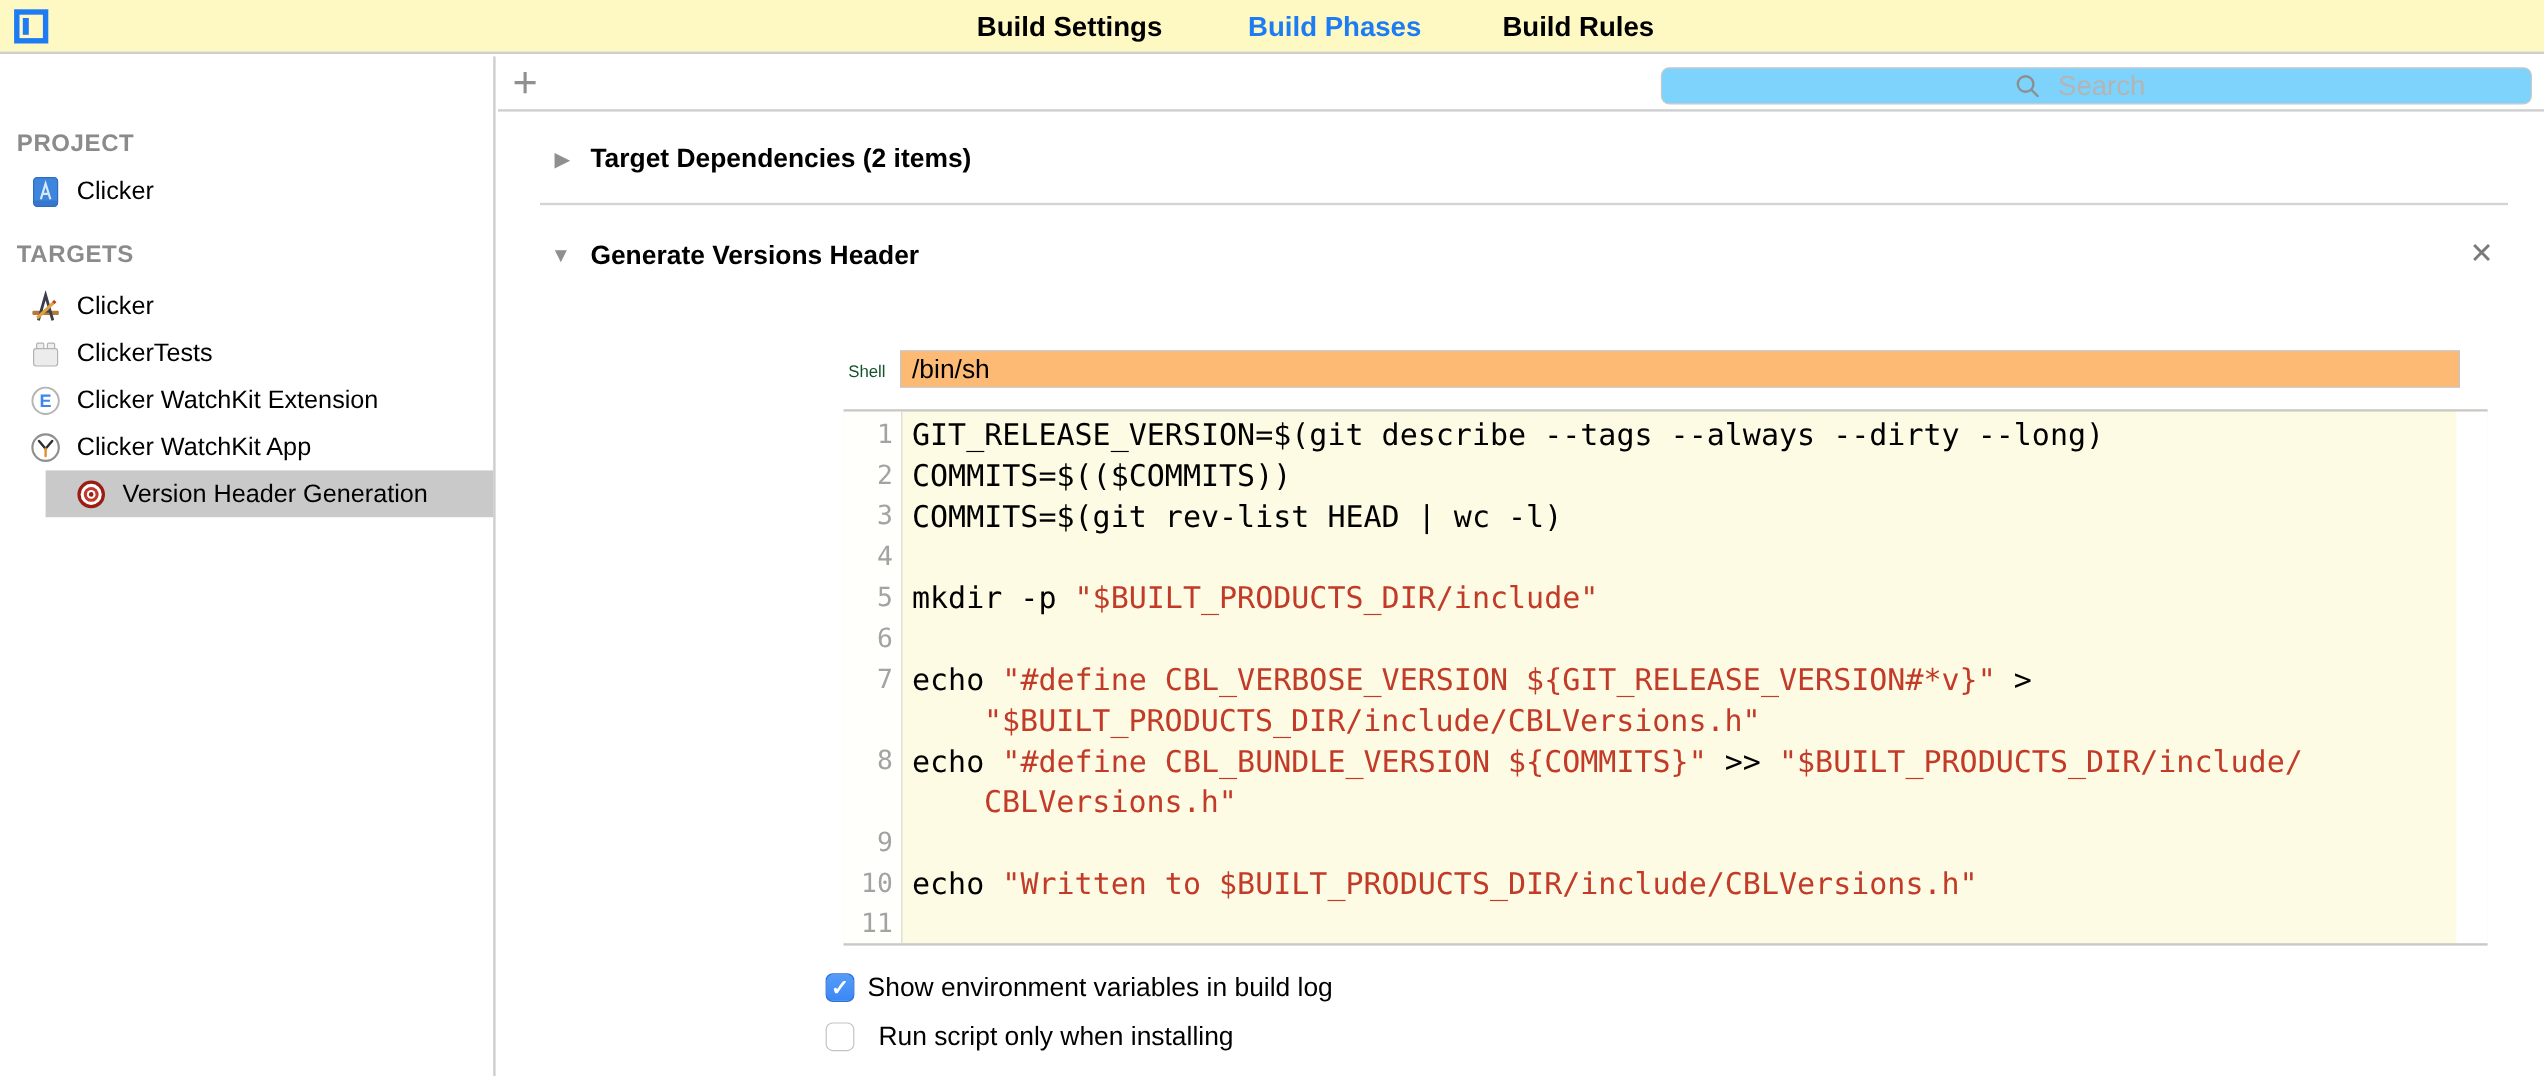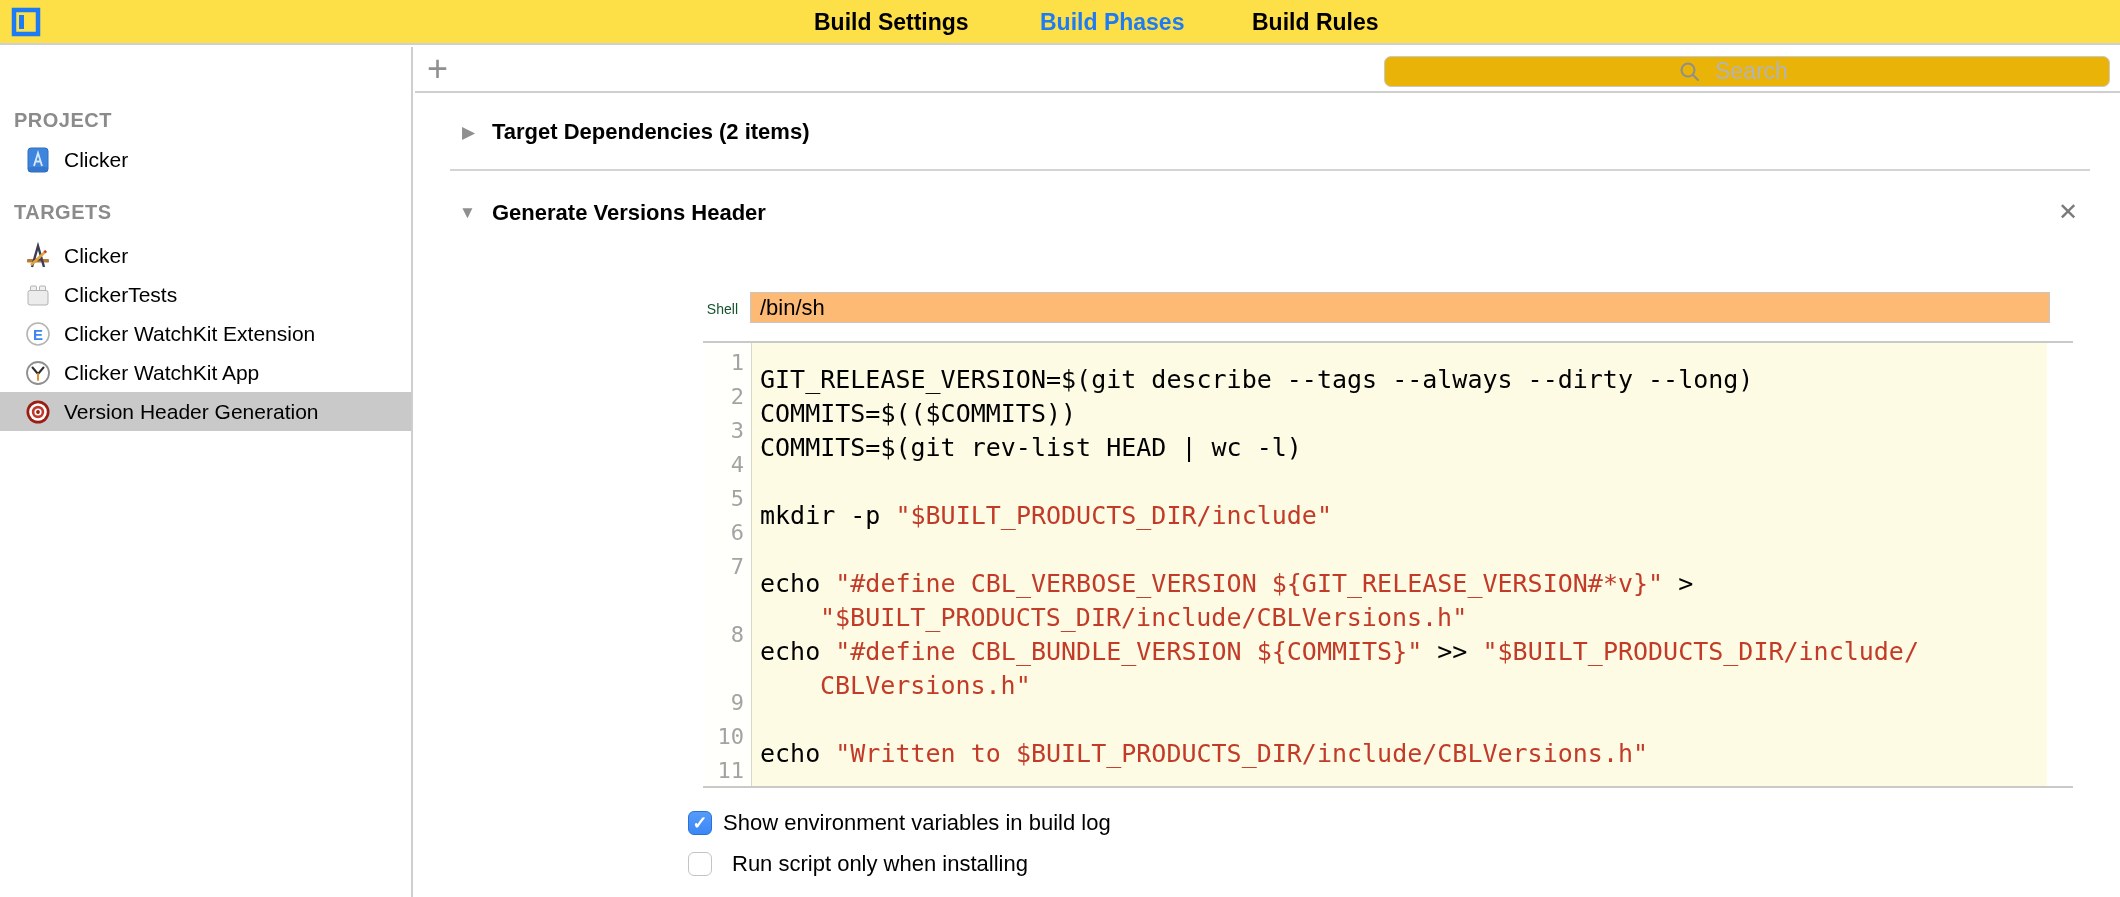--- a/index.html
+++ b/index.html
@@ -2,45 +2,45 @@
 <html style="--accent: #1d7cf4; --stringred: #c23b28; --editorbg: #fdfbe4; --selection: #c9c9c9; --checkblue: #3b87f6;"><head>
 <meta charset="utf-8">
 <style>
   * { margin:0; padding:0; box-sizing:border-box; }
   html,body { width:2120px; height:897px; background:#fff; overflow:hidden;
               font-family:"Liberation Sans", sans-serif; color:#000; }
   .stage { position:relative; width:2120px; height:897px; background:#fff; }
 
   
   .topbar { position:absolute; left:0; top:0; width:2120px; height:45px;
-            background:#fde047; border-bottom:2px solid #cfcfcf; }
+            background:#fef9c3; border-bottom:2px solid #cfcfcf; }
   .sidebar-toggle { position:absolute; left:11px; top:7px; width:30px; height:30px; }
   .tabs { position:absolute; left:0; top:0; height:45px; width:2120px; }
   .tab { position:absolute; top:0; line-height:45px; font-size:23px; font-weight:600;
          color:#000; cursor:default; white-space:nowrap; }
   .tab.active { color:var(--accent); }
 
   
   .sidebar { position:absolute; left:0; top:47px; width:413px; height:850px;
              background:#fff; border-right:2px solid #cecece; }
   .side-header { position:absolute; left:14px; font-size:20px; font-weight:700;
                  color:#8b8b8b; letter-spacing:0.5px; }
   .side-list { position:absolute; left:0; width:411px; }
   .side-row { position:relative; height:39px; display:flex; align-items:center; }
-  .side-row.selected { background:var(--selection); }
+  .side-row.selected { background:var(--selection);margin-left:38px; }
   .side-icon { position:absolute; left:24px; width:28px; height:28px; display:block; }
   .side-label { position:absolute; left:64px; font-size:21px; color:#000; white-space:nowrap; }
 
   
   .main-toolbar { position:absolute; left:415px; top:47px; width:1705px; height:46px;
                   background:#fff; border-bottom:2px solid #cfcfcf; }
   .add-btn { position:absolute; left:12px; top:0px; font-size:36px; font-weight:200;
              color:#909090; line-height:44px; }
   .search-field { position:absolute; right:10px; top:9px; width:726px; height:31px;
-                  border:1.5px solid #c9c9c9; border-radius:7px; background:#eab308;
+                  border:1.5px solid #c9c9c9; border-radius:7px; background:#7dd3fc;
                   display:flex; align-items:center; justify-content:center; gap:14px; }
   .search-field svg { flex:0 0 auto; }
   .search-field input { border:none; outline:none; background:transparent; width:100px;
                         font-size:23px; color:#444; font-family:"Liberation Sans",sans-serif; }
   .search-field input::placeholder { color:#b4b4b4; }
 
   
   .disclosure { position:absolute; font-size:17px; color:#8f8f8f; }
   .phase-title { position:absolute; font-size:22px; font-weight:700; color:#000; white-space:nowrap; }
   .section-divider { position:absolute; left:450px; top:169px; width:1640px; height:2px; background:#d4d4d4; }
@@ -55,21 +55,21 @@
                  padding:0 9px; outline:none; font-family:"Liberation Sans",sans-serif; }
 
   
   .editor { position:absolute; left:703px; top:341px; width:1370px; height:447px;
             border-top:2px solid #c9c9c9; border-bottom:2px solid #c9c9c9;
             display:flex; overflow:hidden; background:var(--editorbg); }
   .gutter { width:49px; background:#fffffb; border-right:1px solid #d9d9c8;
             padding-top:3px; flex:0 0 auto; }
   .gutter .num { height:34px; line-height:34px; text-align:right; padding-right:7px;
                  font-family:"DejaVu Sans Mono", monospace; font-size:22px; color:#a3a3a3; }
-  .codearea { flex:1 1 auto; padding-top:20px; padding-left:8px; overflow:hidden; }
+  .codearea { flex:1 1 auto; padding-top:3px; padding-left:8px; overflow:hidden; }
   .code-row { height:34px; line-height:34px; white-space:pre;
               font-family:"DejaVu Sans Mono", monospace; font-size:25px; color:#000; }
   .code-row.wrap { padding-left:60px; }
   .code-row .str { color:var(--stringred); }
   .editor-rstrip { width:26px; background:#ffffff; flex:0 0 auto; }
 
   
   .opt-row { position:absolute; left:688px; display:flex; align-items:center; gap:11px; }
   .checkbox { width:24px; height:24px; border-radius:6px; flex:0 0 auto;
               display:flex; align-items:center; justify-content:center; }

